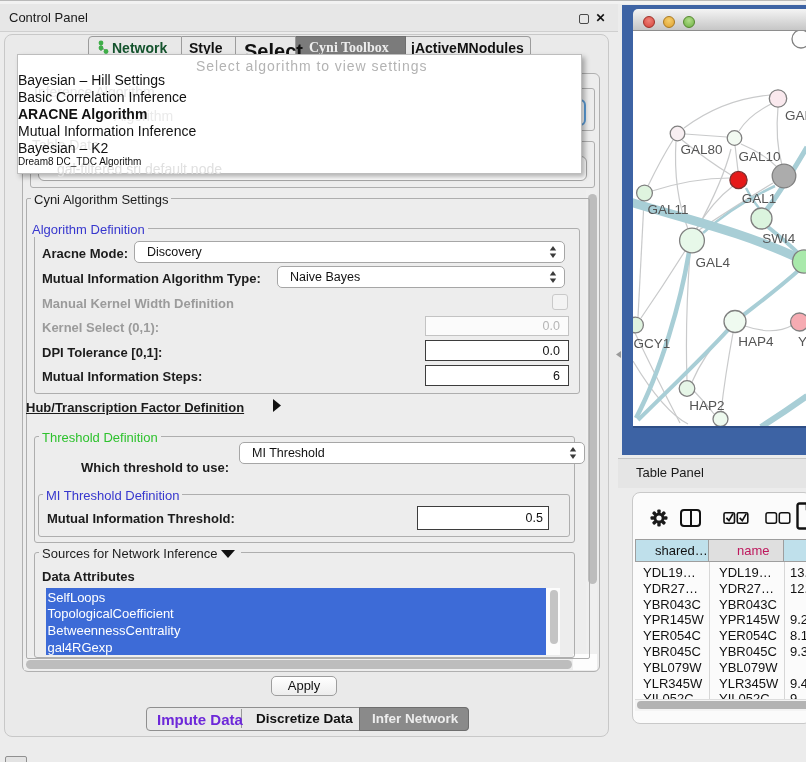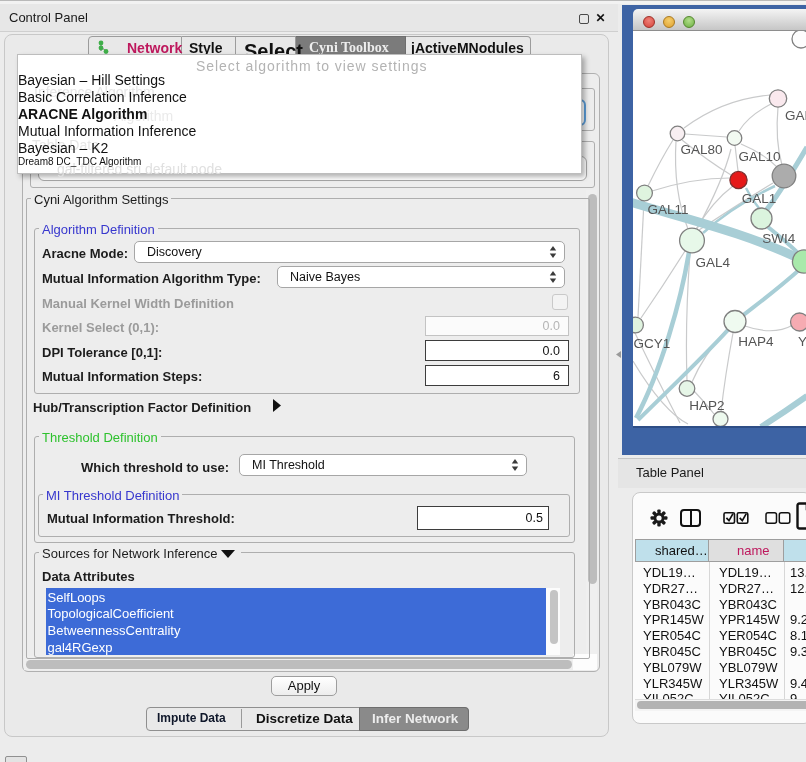--- a/index.html
+++ b/index.html
@@ -33,21 +33,21 @@
   <div class="abs" style="left:236px;top:36px;width:60px;height:22px;background:#e8e8e8;border:1px solid #9c9c9c;border-left:none;box-sizing:border-box;"></div>
   <div class="abs" style="left:296px;top:36px;width:110px;height:22px;background:#7b7b7b;border:1px solid #6e6e6e;border-left:none;box-sizing:border-box;"></div>
   <div class="abs" style="left:406px;top:36px;width:125px;height:22px;background:#e8e8e8;border:1px solid #9c9c9c;border-left:none;border-radius:0 4px 0 0;box-sizing:border-box;"></div>
   <svg class="abs" style="left:97px;top:40px;" width="13" height="14" viewBox="0 0 13 14">
     <line x1="4" y1="3" x2="4" y2="11" stroke="#777" stroke-width="1"></line>
     <line x1="4" y1="7" x2="9" y2="11" stroke="#777" stroke-width="1"></line>
     <circle cx="4" cy="3" r="2.4" fill="#3fae49"></circle>
       <circle cx="4" cy="8" r="2.4" fill="#3fae49"></circle>
     <circle cx="9" cy="11.5" r="2.4" fill="#3fae49"></circle>
   </svg>
-  <div class="abs" style="left:127px;top:40px;font-size:14px;font-weight:bold;color:#be185d;">Network</div>
+  <div class="abs" style="left:112px;top:40px;font-size:14px;font-weight:bold;color:#14532d;">Network</div>
   <div class="abs" style="left:189px;top:40px;font-size:14px;font-weight:bold;color:#111;">Style</div>
   <div class="abs" style="left:244px;top:40px;font-size:20px;font-weight:bold;color:#111;">Select</div>
   <div class="abs" style="left:309px;top:40px;font-size:14px;font-weight:bold;color:#ededed;font-family:Liberation Serif, serif;">Cyni Toolbox</div>
   <div class="abs" style="left:411px;top:40px;font-size:14px;font-weight:bold;color:#111;">jActiveMNodules</div>
 </div>
 
 <div class="abs" style="left:22px;top:73px;width:578px;height:599px;background:#ededed;border:1px solid #b0b0b0;border-radius:6px;box-sizing:border-box;"></div>
 
 <div class="grp" style="left:30px;top:88px;width:563px;height:41px;"></div>
 <div class="abs" style="left:37px;top:99px;width:545px;height:23px;background:#fff;border:2.5px solid #5b9dd9;border-radius:6px;"></div>
@@ -57,21 +57,21 @@
 <div class="abs" style="left:586px;top:190px;width:11px;height:478px;background:#efefef;"></div>
 <div class="abs" style="left:587.5px;top:194px;width:9px;height:390px;background:#bdbdbd;border-radius:5px;"></div>
 <div class="abs" style="left:24px;top:656px;width:549px;height:14px;background:#efefef;"></div>
 <div class="abs" style="left:573px;top:654px;width:24px;height:16px;background:#fdfdfd;"></div>
 <div class="abs" style="left:26px;top:659.5px;width:546px;height:9px;background:#bdbdbd;border-radius:5px;"></div>
 
 <div class="grp" style="left:26px;top:198px;width:562px;height:459px;border-radius:2px;"></div>
 <div class="abs gtitle" style="left:31px;top:192px;">Cyni Algorithm Settings</div>
 
 <div class="grp" style="left:34px;top:228px;width:544px;height:164px;"></div>
-<div class="abs gtitle" style="left:39px;top:222px;color:#3737ce;">Algorithm Definition</div>
+<div class="abs gtitle" style="left:29px;top:222px;color:#3737ce;">Algorithm Definition</div>
 
 <div class="abs lbl" style="left:42px;top:246px;">Aracne Mode:</div>
 <div class="combo" style="left:134px;top:241px;width:431px;height:22px;box-sizing:border-box;">
   <span style="position:absolute;left:12px;top:3px;">Discovery</span>
     <svg class="ar" width="8" height="12" viewBox="0 0 8 12">
       <path d="M4 0 L7.2 4.4 L0.8 4.4 Z" fill="#3a3a3a"></path>
       <path d="M4 12 L7.2 7.6 L0.8 7.6 Z" fill="#3a3a3a"></path>
     </svg>
 </div>
 <div class="abs lbl" style="left:42px;top:271px;">Mutual Information Algorithm Type:</div>
@@ -84,29 +84,29 @@
 </div>
 <div class="abs lbl" style="left:42px;top:296px;color:#9b9b9b;">Manual Kernel Width Definition</div>
 <div class="abs" style="left:552px;top:294px;width:14px;height:14px;background:#f3f3f3;border:1px solid #c9c9c9;border-radius:3px;"></div>
 <div class="abs lbl" style="left:42px;top:320px;color:#9b9b9b;">Kernel Select (0,1):</div>
 <div class="fld" style="left:425px;top:316px;width:144px;height:20px;border:1px solid #c3c3c3;background:#fbfbfb;color:#b5b5b5;padding:2px 8px 0 0;">0.0</div>
 <div class="abs lbl" style="left:42px;top:345px;">DPI Tolerance [0,1]:</div>
 <div class="fld" style="left:425px;top:340px;width:144px;height:21px;padding:2.5px 8px 0 0;">0.0</div>
 <div class="abs lbl" style="left:42px;top:369px;">Mutual Information Steps:</div>
 <div class="fld" style="left:425px;top:365px;width:144px;height:21px;padding:2.5px 8px 0 0;">6</div>
 
-<div class="abs lbl" style="left:33px;top:400px;font-weight:bold;">Hub/Transcription Factor Definition</div>
+<div class="abs lbl" style="left:26px;top:400px;font-weight:bold;text-decoration:underline;">Hub/Transcription Factor Definition</div>
 <svg class="abs" style="left:272px;top:399px;" width="10" height="13" viewBox="0 0 10 13">
     <path d="M1 0 L9 6.5 L1 13 Z" fill="#111"></path>
   </svg>
 
 <div class="grp" style="left:34px;top:436px;width:539px;height:105px;"></div>
 <div class="abs gtitle" style="left:39px;top:430px;color:#2ec22e;">Threshold Definition</div>
 <div class="abs lbl" style="left:81px;top:460px;">Which threshold to use:</div>
-<div class="combo" style="left:239px;top:454px;width:288px;height:22px;box-sizing:border-box;">
+<div class="combo" style="left:239px;top:442px;width:346px;height:22px;box-sizing:border-box;">
   <span style="position:absolute;left:12px;top:3px;">MI Threshold</span>
     <svg class="ar" width="8" height="12" viewBox="0 0 8 12">
       <path d="M4 0 L7.2 4.4 L0.8 4.4 Z" fill="#3a3a3a"></path>
       <path d="M4 12 L7.2 7.6 L0.8 7.6 Z" fill="#3a3a3a"></path>
     </svg>
 </div>
 <div class="grp" style="left:38px;top:494px;width:530px;height:41px;"></div>
 <div class="abs gtitle" style="left:43px;top:488px;color:#3737ce;">MI Threshold Definition</div>
 <div class="abs lbl" style="left:47px;top:511px;">Mutual Information Threshold:</div>
 <div class="fld" style="left:417px;top:506px;width:132px;height:24px;padding:4px 5px 0 0;">0.5</div>
@@ -122,21 +122,21 @@
 <div class="item" style="left:47.5px;top:623.1px;">BetweennessCentrality</div>
 <div class="item" style="left:47.5px;top:640px;">gal4RGexp</div>
 <div class="abs" style="left:546px;top:587.5px;width:14px;height:67px;background:#fcfcfc;"></div>
 <div class="abs" style="left:549.5px;top:589.5px;width:8.5px;height:54px;background:#c4c4c4;border-radius:4.5px;"></div>
 
 <div class="abs" style="left:271px;top:675.5px;width:66px;height:20px;background:linear-gradient(#ffffff,#ededed);border:1px solid #9e9e9e;border-radius:5px;box-sizing:border-box;text-align:center;font-size:13px;color:#111;padding-top:1.5px;">Apply</div>
 
 <div class="abs" style="left:146px;top:707px;width:323px;height:23.5px;background:#e9e9e9;border:1px solid #8f8f8f;border-radius:4px;box-sizing:border-box;"></div>
 <div class="abs" style="left:241px;top:709px;width:1px;height:19px;background:#9a9a9a;"></div>
 <div class="abs" style="left:359px;top:707px;width:110px;height:23.5px;background:#8a8a8a;border:1px solid #6e6e6e;border-radius:0 4px 4px 0;box-sizing:border-box;"></div>
-<div class="abs" style="left:157px;top:711px;font-size:12px;font-weight:bold;color:#0f172a;">Impute Data</div>
+<div class="abs" style="left:157px;top:711px;font-size:15px;font-weight:bold;color:#6d28d9;">Impute Data</div>
 <div class="abs" style="left:256px;top:711px;font-size:13.5px;font-weight:bold;color:#111;">Discretize Data</div>
 <div class="abs" style="left:372px;top:711px;font-size:13.5px;font-weight:bold;color:#ededed;">Infer Network</div>
 
 <div class="abs" style="left:5px;top:756px;width:20px;height:12px;background:#e3e3e3;border:1.5px solid #909090;border-radius:2px;"></div>
 
 <div class="abs" style="left:17px;top:54px;width:563px;height:118px;background:#fff;border:1px solid #bdbdbd;box-shadow:3px 3px 5px rgba(0,0,0,0.3);z-index:50;"></div>
 <div class="abs" style="left:196px;top:58px;font-size:14px;letter-spacing:0.95px;color:#b3b3b3;z-index:51;">Select algorithm to view settings</div>
 <div class="abs" style="left:34px;top:84px;font-size:14px;color:#e6e6e6;z-index:50;">Inference Algorithm</div>
 <div class="abs" style="left:114px;top:108px;font-size:14px;color:#eaeaea;z-index:50;">Algorithm</div>
 <div class="abs" style="left:32px;top:137px;font-size:14px;color:#e6e6e6;z-index:50;">Table Data</div>

